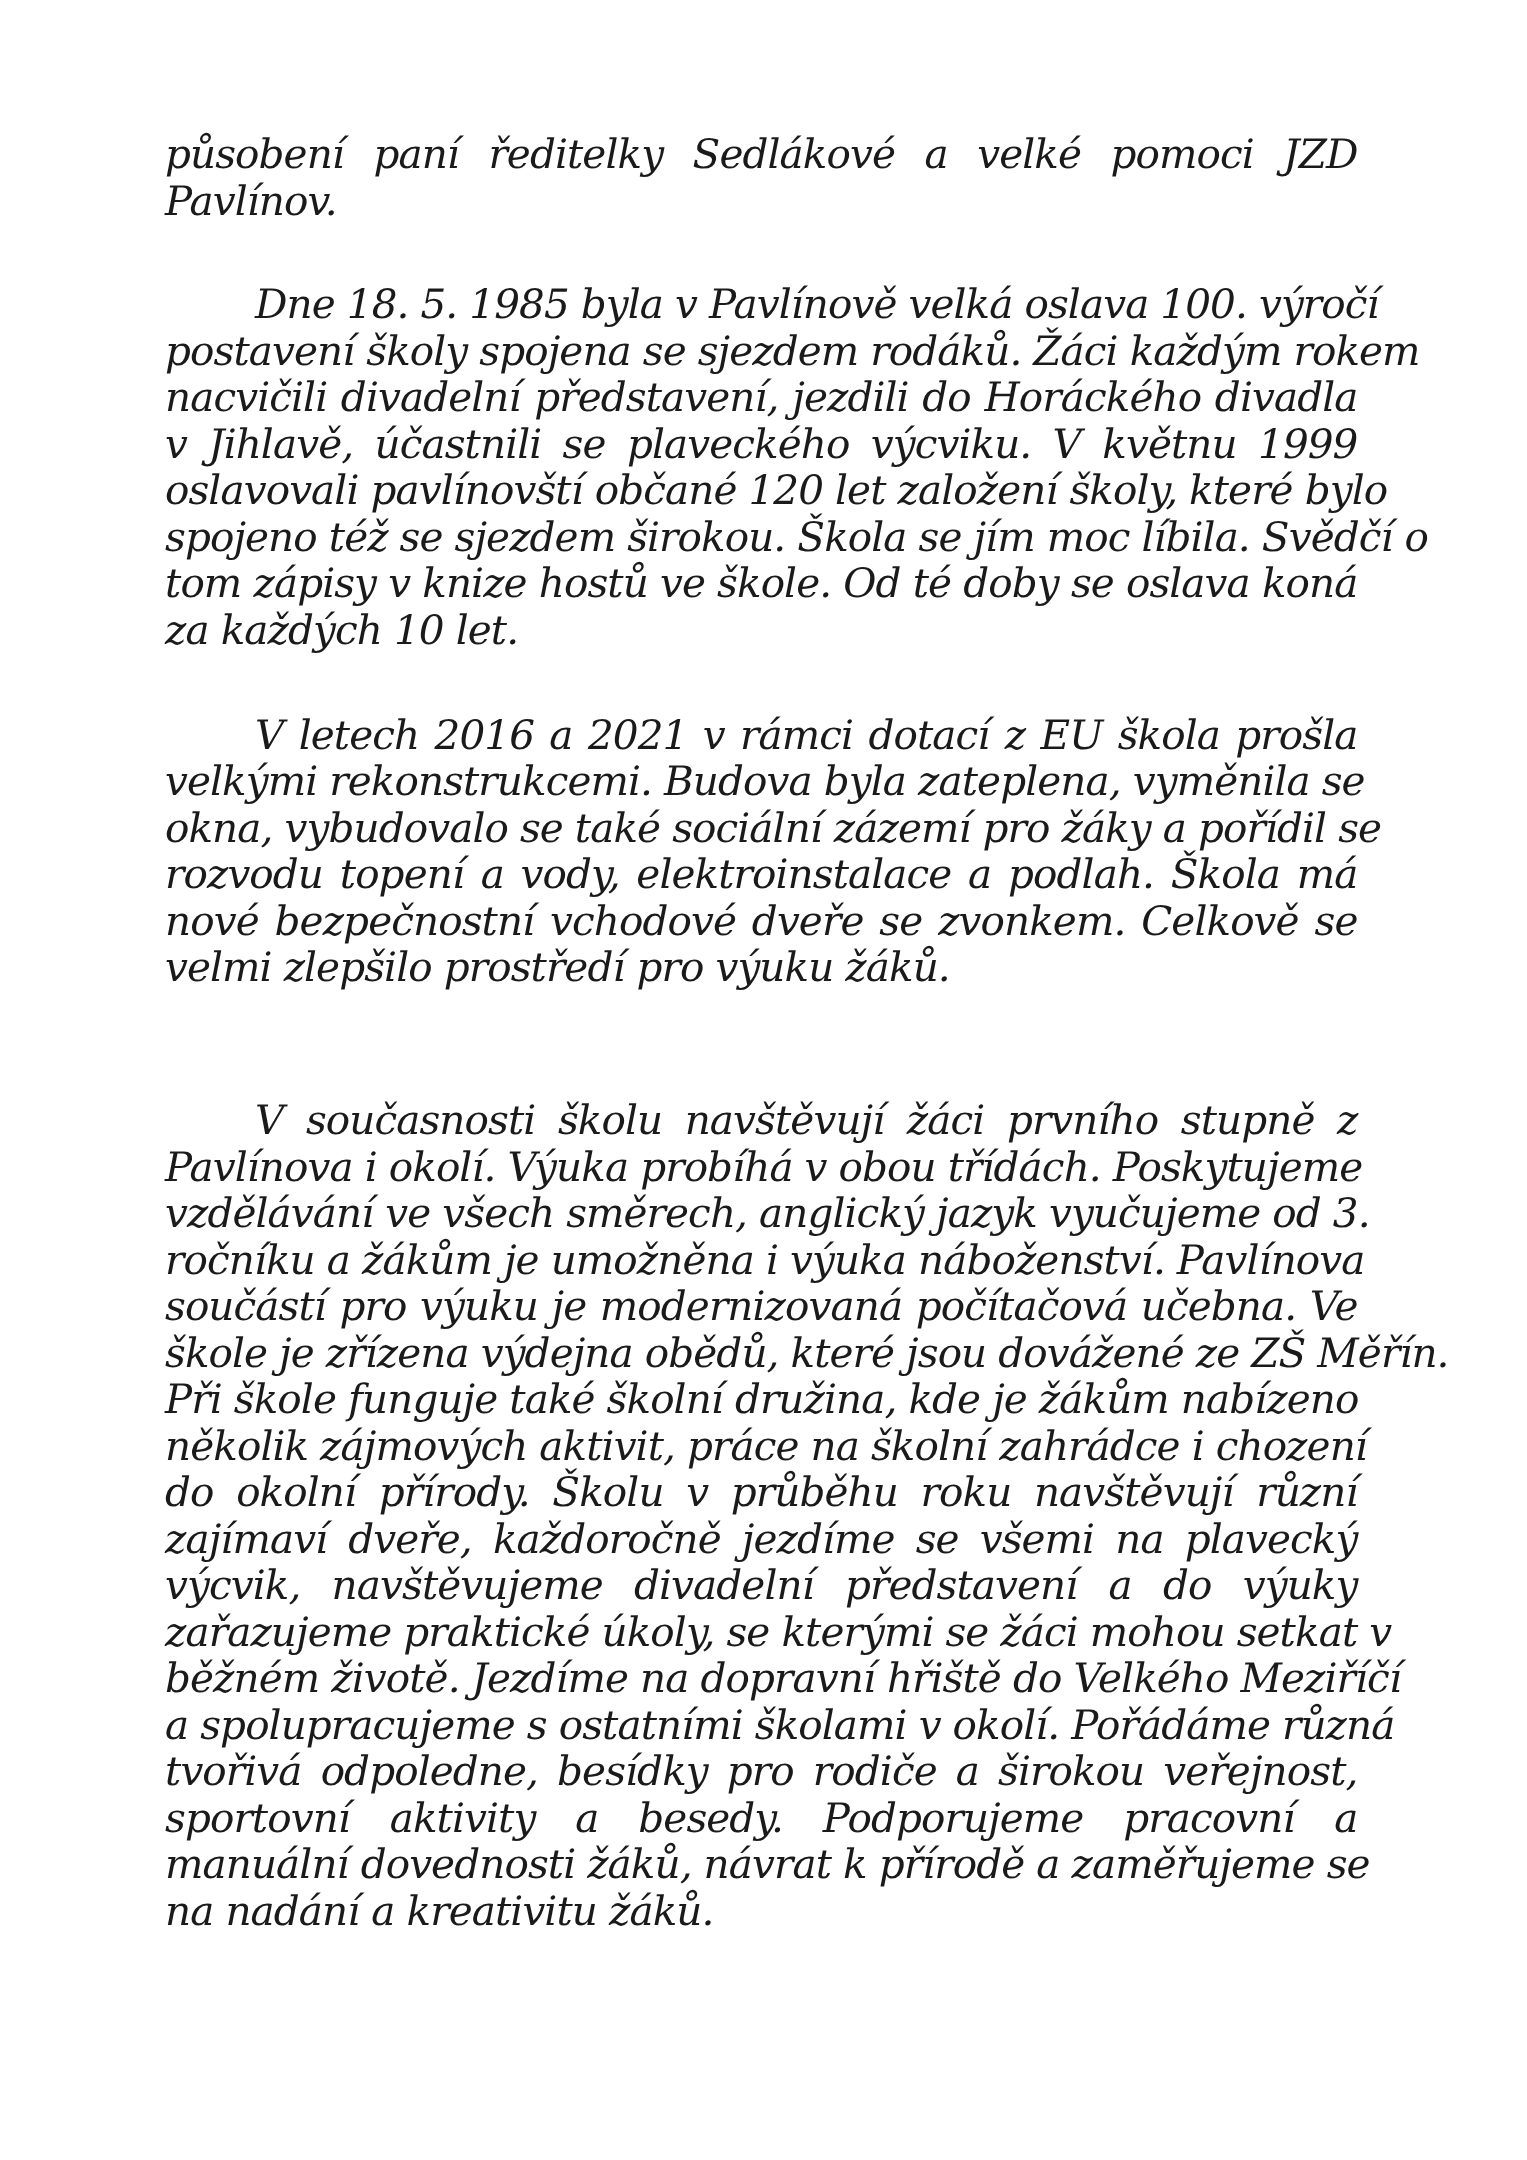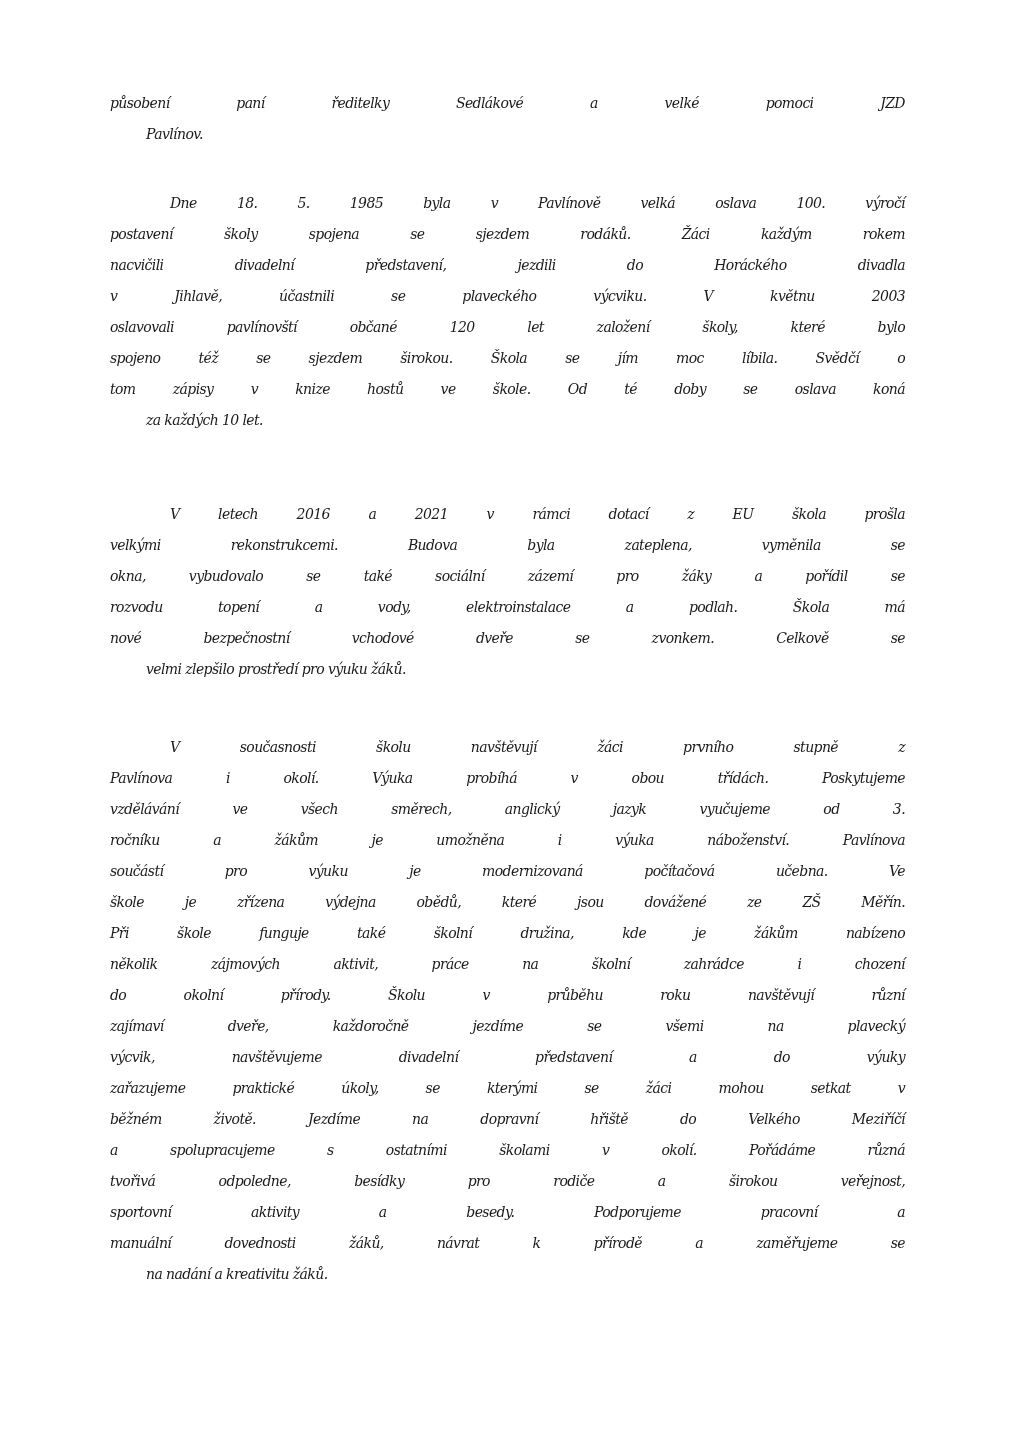--- a/index.html
+++ b/index.html
@@ -6,62 +6,62 @@
   body { width: 1018px; height: 1440px; position: relative; overflow: hidden; }
   .page {
     position: absolute; left: 0; top: 0; width: 1018px; height: 1440px; background: #ffffff;
   }
   .text-block {
     position: absolute;
     left: 110px;
     width: 795px;
     font-family: "DejaVu Serif", serif;
     font-style: italic;
-    font-size: 14px;
+    font-size: 27px;
     color: #1a1a1a;
   }
   .line {
     display: block;
     height: 31px;
     line-height: 31px;
     white-space: nowrap;
     text-align: justify;
     text-align-last: justify;
     letter-spacing: -0.6px;
     word-spacing: 0px;
   }
-  .line.last { text-align-last: left; margin-left: 36px; }
+  .line.last { text-align-last: left; }
   .para1 { top: 88px; }
   .para2 { top: 188px; }
   .para3 { top: 475px; }
   .para4 { top: 732px; }
 </style>
 </head>
 <body>
 
 <div class="page">
 
   <div class="text-block para1">
     <span class="line">působení paní ředitelky Sedlákové a velké pomoci JZD</span>
     <span class="line last">Pavlínov.</span>
   </div>
 
   <div class="text-block para2">
     <span class="line" style="padding-left: 60px; box-sizing: border-box;">Dne 18. 5. 1985 byla v Pavlínově velká oslava 100. výročí</span>
     <span class="line">postavení školy spojena se sjezdem rodáků. Žáci každým rokem</span>
     <span class="line">nacvičili divadelní představení, jezdili do Horáckého divadla</span>
-    <span class="line">v Jihlavě, účastnili se plaveckého výcviku. V květnu 2003</span>
+    <span class="line">v Jihlavě, účastnili se plaveckého výcviku. V květnu 1999</span>
     <span class="line">oslavovali pavlínovští občané 120 let založení školy, které bylo</span>
     <span class="line">spojeno též se sjezdem širokou. Škola se jím moc líbila. Svědčí o</span>
     <span class="line">tom zápisy v knize hostů ve škole. Od té doby se oslava koná</span>
     <span class="line last">za každých 10 let.</span>
   </div>
 
   <div class="text-block para3">
-    <span class="line" style="padding-left: 60px; box-sizing: border-box; margin-top: 24px;">V letech 2016 a 2021 v rámci dotací z EU škola prošla</span>
+    <span class="line" style="padding-left: 60px; box-sizing: border-box;">V letech 2016 a 2021 v rámci dotací z EU škola prošla</span>
     <span class="line">velkými rekonstrukcemi. Budova byla zateplena, vyměnila se</span>
     <span class="line">okna, vybudovalo se také sociální zázemí pro žáky a pořídil se</span>
     <span class="line">rozvodu topení a vody, elektroinstalace a podlah. Škola má</span>
     <span class="line">nové bezpečnostní vchodové dveře se zvonkem. Celkově se</span>
     <span class="line last">velmi zlepšilo prostředí pro výuku žáků.</span>
   </div>
 
   <div class="text-block para4">
     <span class="line" style="padding-left: 60px; box-sizing: border-box;">V současnosti školu navštěvují žáci prvního stupně z</span>
     <span class="line">Pavlínova i okolí. Výuka probíhá v obou třídách. Poskytujeme</span>

